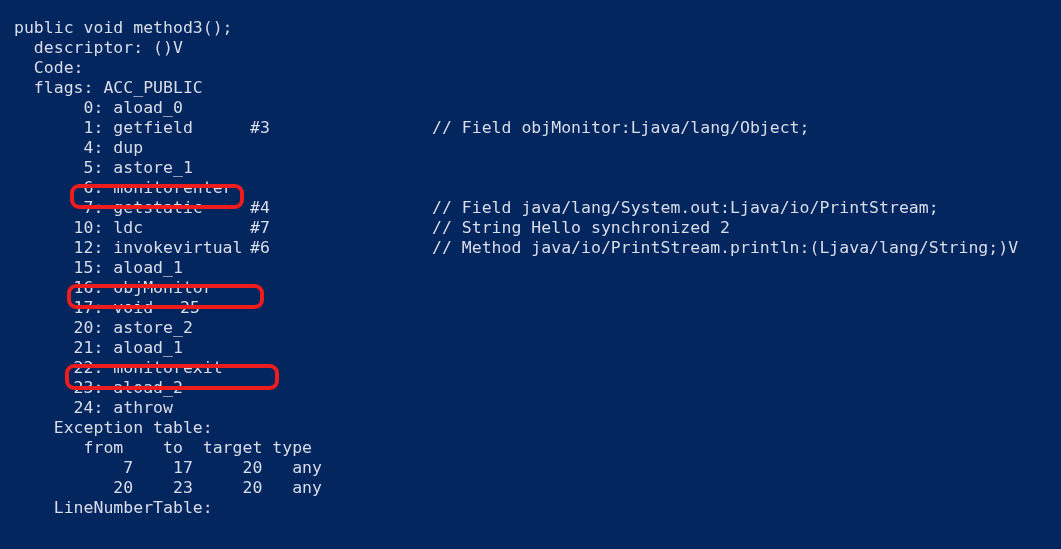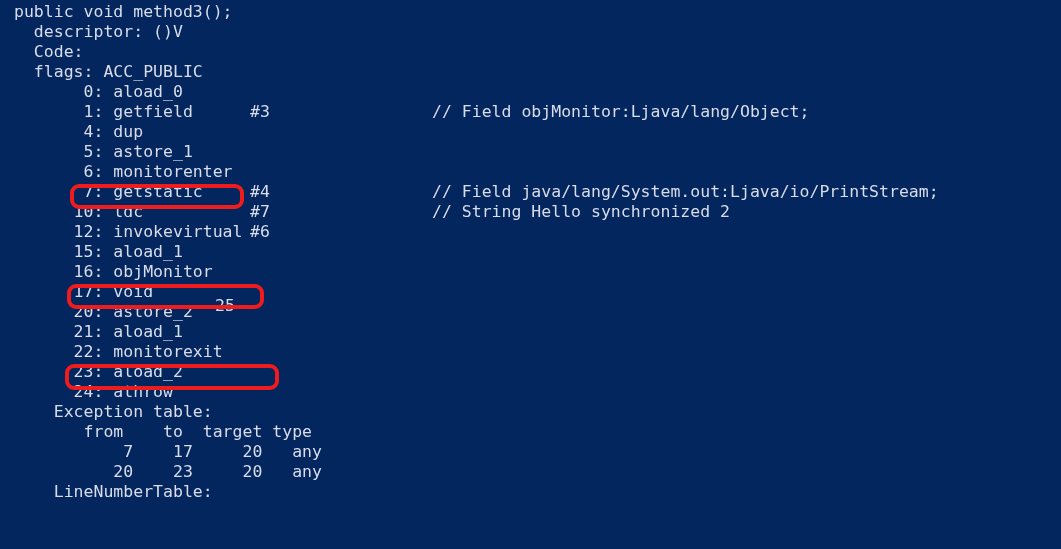--- a/index.html
+++ b/index.html
@@ -17,21 +17,21 @@
     font-size: 16.5px;
     line-height: 20px;
     color: #d9dde9;
     -webkit-font-smoothing: antialiased;
   }
   #code {
     position: absolute;
     left: 0;
     top: 0;
     width: 1061px;
-    padding-top: 2px;
+    padding-top: 18px;
   }
   .line {
     position: relative;
     height: 20px;
     white-space: pre;
     letter-spacing: 0px;
   }
   .code-col {
     position: absolute;
     left: 14px;
@@ -44,23 +44,22 @@
     left: 250px;
     top: 0;
     white-space: pre;
   }
   
   .operand-r {
     position: absolute;
     left: 180px;
     width: 90px;
     top: 0;
-    text-align: center;
+    text-align: left;
     white-space: pre;
-    margin-top: 14px;
   }
   .comment {
     position: absolute;
     left: 432px;
     top: 0;
     white-space: pre;
   }
   
   .hl-box {
     position: absolute;
@@ -80,21 +79,21 @@
       <div class="line"><span class="code-col">  descriptor: ()V</span></div>
       <div class="line"><span class="code-col">  Code:</span></div>
       <div class="line"><span class="code-col">  flags: ACC_PUBLIC</span></div>
       <div class="line"><span class="code-col">       0: aload_0</span></div>
       <div class="line"><span class="code-col">       1: getfield</span><span class="operand">#3</span><span class="comment">// Field objMonitor:Ljava/lang/Object;</span></div>
       <div class="line"><span class="code-col">       4: dup</span></div>
       <div class="line"><span class="code-col">       5: astore_1</span></div>
       <div class="line"><span class="code-col">       6: monitorenter</span></div>
       <div class="line"><span class="code-col">       7: getstatic</span><span class="operand">#4</span><span class="comment">// Field java/lang/System.out:Ljava/io/PrintStream;</span></div>
       <div class="line"><span class="code-col">      10: ldc</span><span class="operand">#7</span><span class="comment">// String Hello synchronized 2</span></div>
-      <div class="line"><span class="code-col">      12: invokevirtual</span><span class="operand">#6</span></div>
+      <div class="line"><span class="code-col">      12: invokevirtual</span><span class="operand">#6</span><span class="comment">// Method java/io/PrintStream.println:(Ljava/lang/String;)V</span></div>
       <div class="line"><span class="code-col">      15: aload_1</span></div>
       <div class="line"><span class="code-col">      16: objMonitor</span></div>
       <div class="line"><span class="code-col">      17: void</span><span class="operand-r">25</span></div>
       <div class="line"><span class="code-col">      20: astore_2</span></div>
       <div class="line"><span class="code-col">      21: aload_1</span></div>
       <div class="line"><span class="code-col">      22: monitorexit</span></div>
       <div class="line"><span class="code-col">      23: aload_2</span></div>
       <div class="line"><span class="code-col">      24: athrow</span></div>
       <div class="line"><span class="code-col">    Exception table:</span></div>
       <div class="line"><span class="code-col">       from    to  target type</span></div>

